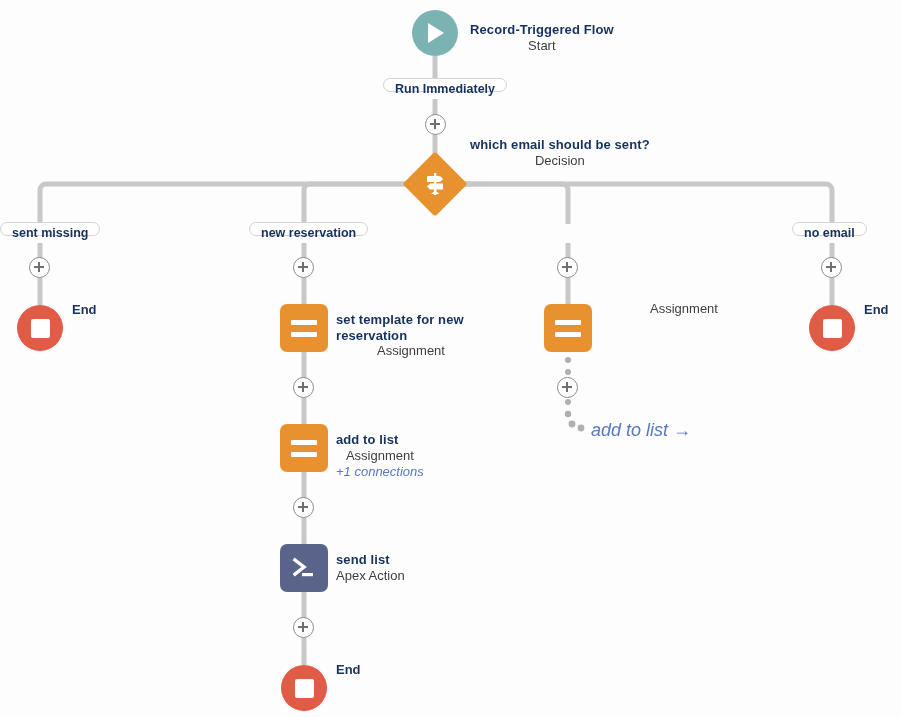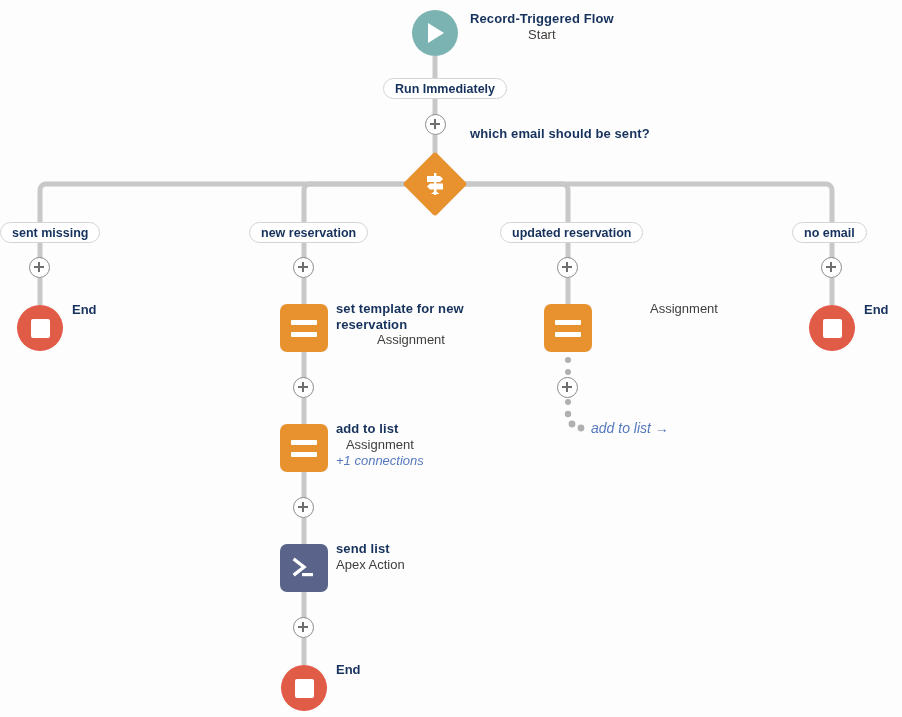--- a/index.html
+++ b/index.html
@@ -103,21 +103,21 @@
     left: 3.5px; top: 8.4px;
     width: 10.4px; height: 1.6px;
   }
   .plus::after {
     top: 3.5px; left: 8.4px;
     height: 10.4px; width: 1.6px;
   }
   
   .pill {
     position: absolute;
-    height: 21px;
+    height: 14px;
     line-height: 21px;
     padding: 0 11px;
     border: 1px solid #d4d4d4;
     border-radius: 11px;
     background: #ffffff;
     font-size: 12.5px;
     font-weight: bold;
     color: #16325c;
     white-space: nowrap;
     z-index: 7;
@@ -128,20 +128,21 @@
     position: absolute;
     z-index: 5;
     white-space: nowrap;
   }
   .label .title {
     font-size: 13px;
     font-weight: bold;
     color: #16325c;
     line-height: 15.5px;
     letter-spacing: 0.1px;
+    margin-top: 11px;
   }
   .label .subtitle {
     font-size: 13px;
     color: #3e3e3c;
     line-height: 16px;
     text-align: center;
   }
   .label .conn {
     font-size: 13px;
     font-style: italic;
@@ -152,21 +153,21 @@
   .label.wrapbox { white-space: normal; }
   .end-label {
     position: absolute;
     font-size: 13px;
     font-weight: bold;
     color: #16325c;
     z-index: 5;
   }
   .ghost-link {
     position: absolute;
-    font-size: 14px;
+    font-size: 18px;
     font-style: italic;
     color: #5679c0;
     white-space: nowrap;
     z-index: 5;
   }
 </style>
 </head>
 <body>
 
 <div id="canvas">
@@ -235,25 +236,25 @@
       <svg width="26" height="26" viewBox="0 0 26 26" aria-hidden="true">
         <rect x="12" y="2" width="2.4" height="22" fill="#ffffff"></rect>
         <path d="M5,5 h13 l3,3 l-3,3 H5 z" fill="#ffffff"></path>
         <path d="M21,12.5 H8 l-3,3 l3,3 h13 z" fill="#ffffff"></path>
         <path d="M13.2,19.5 l4.2,3.6 h-8.4 z" fill="#ffffff"></path>
       </svg>
     </div>
   </div>
   <div class="label" style="left:470px; top:126px;">
     <div class="title">which email should be sent?</div>
+    <div class="subtitle">Decision</div>
   </div>
 
   <div class="pill" style="left:0px; top:222px;">sent missing</div>
   <div class="pill" style="left:249px; top:222px;">new reservation</div>
-  <div class="pill" style="left:500px; top:222px;">updated reservation</div>
   <div class="pill" style="left:792px; top:222px;">no email</div>
 
   <div class="plus" style="left:29px;  top:257px;"></div>
   <div class="plus" style="left:293px; top:257px;"></div>
   <div class="plus" style="left:557px; top:257px;"></div>
   <div class="plus" style="left:821px; top:257px;"></div>
 
   <div class="node" style="left:17px; top:305px;">
     <div class="end-circle">
       <div class="end-square"></div>

